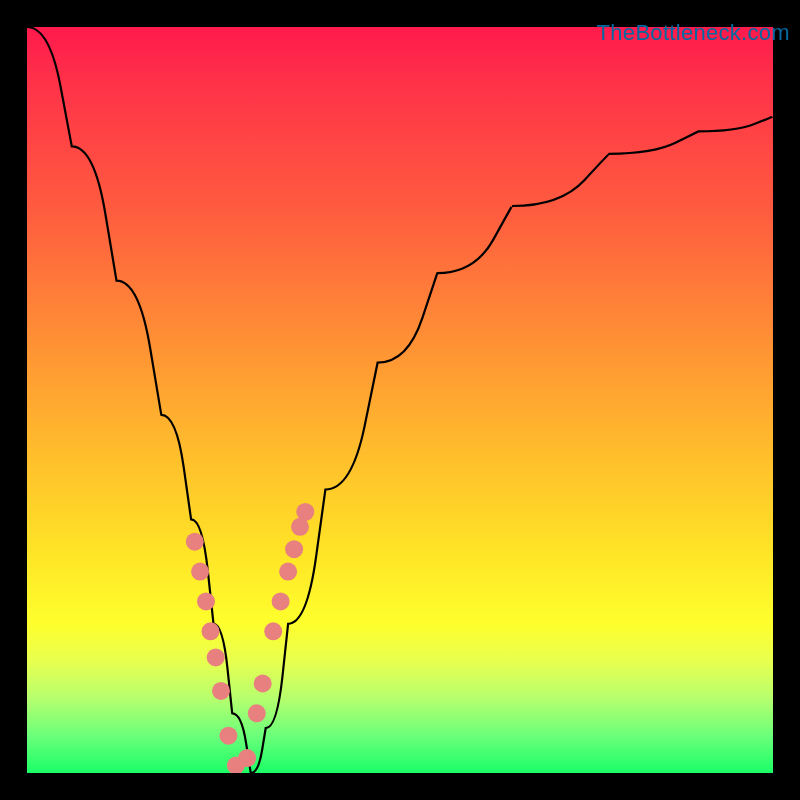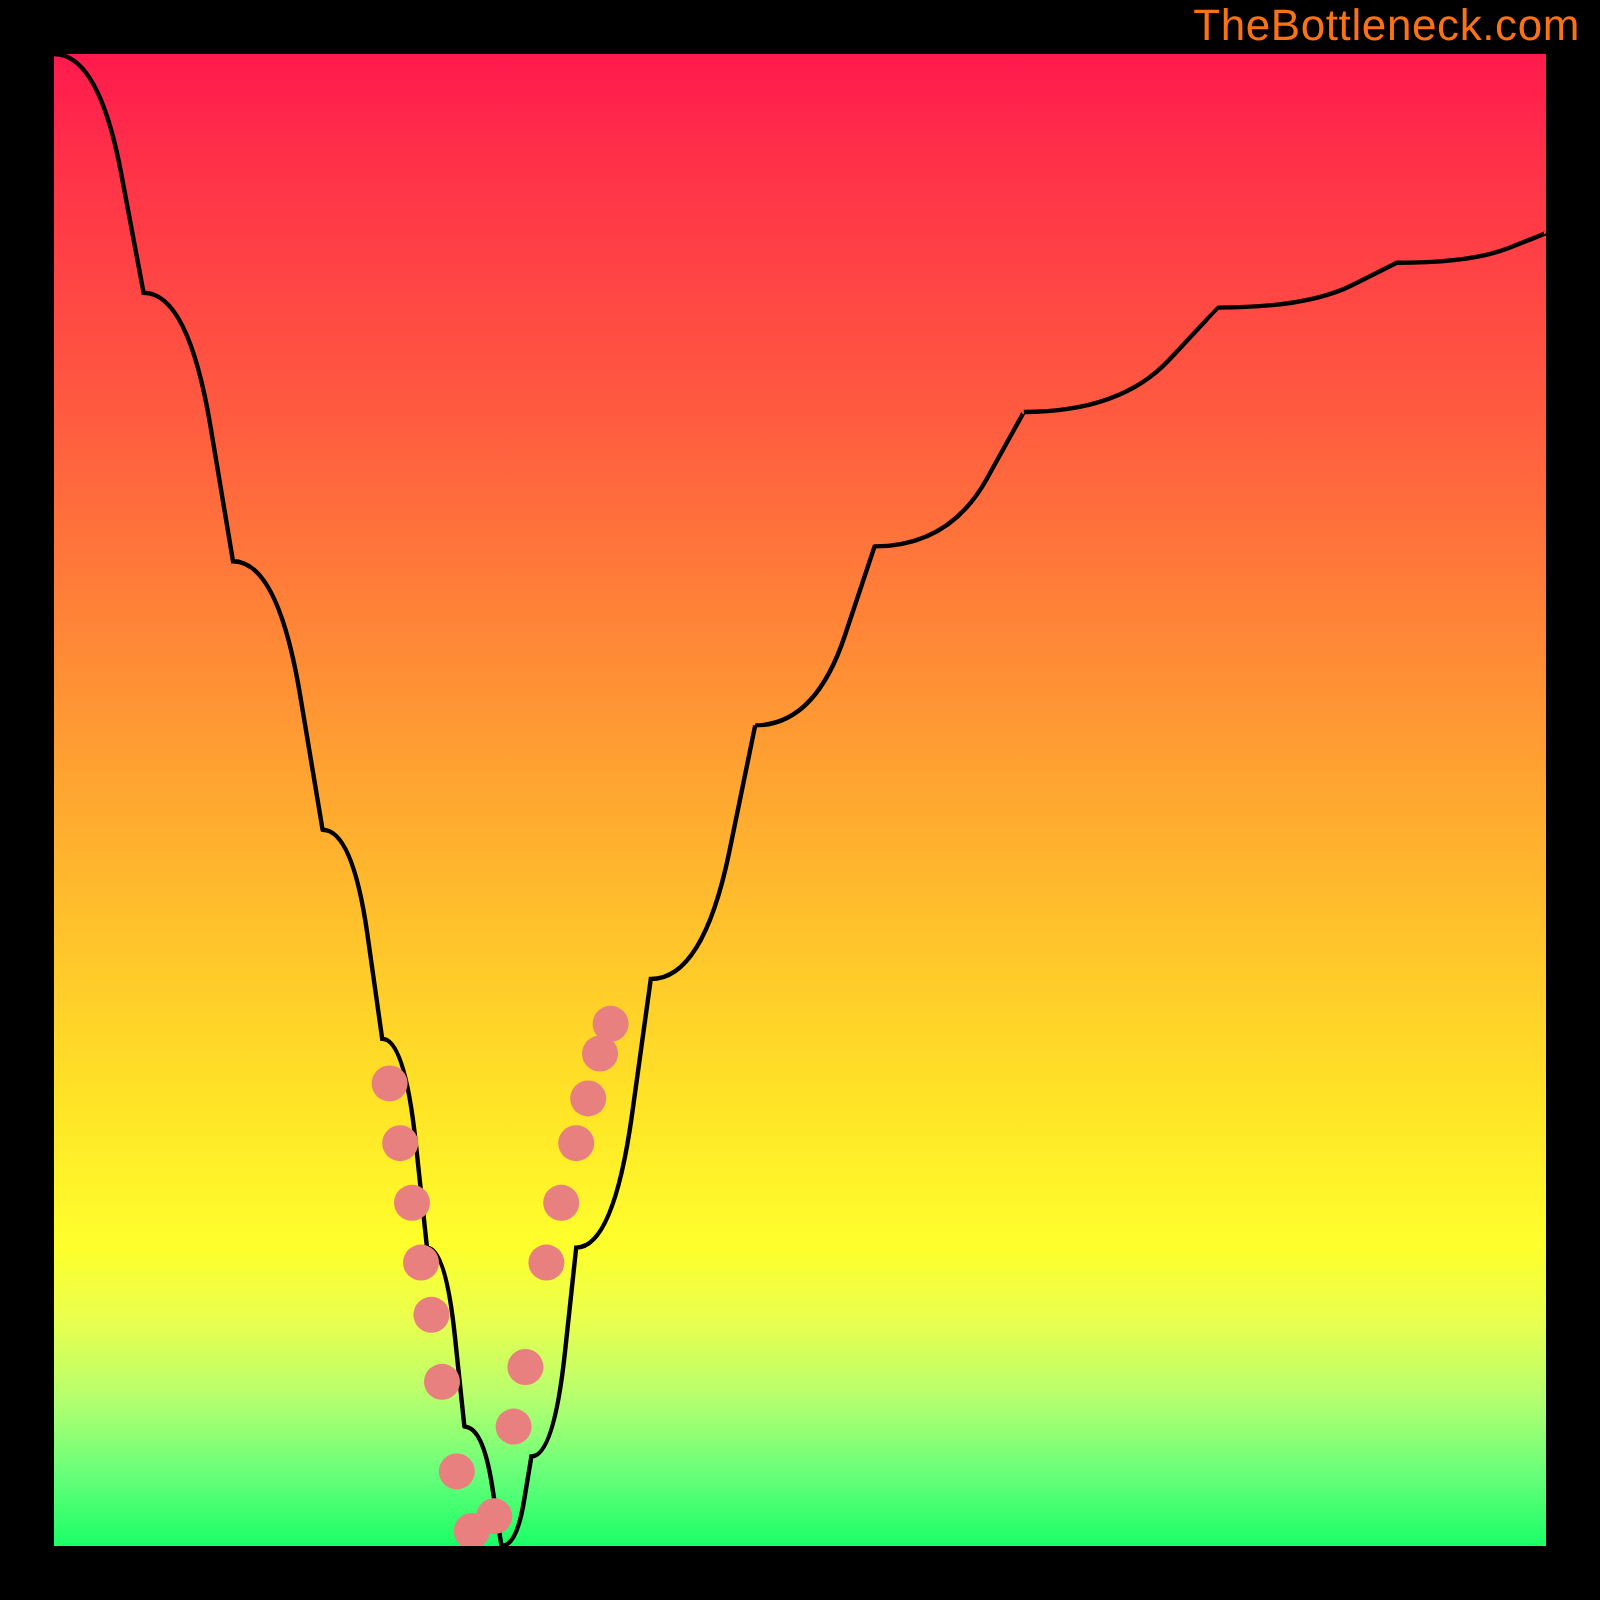--- a/index.html
+++ b/index.html
@@ -34,23 +34,23 @@
       #ffe326 70%,
       #feff2c 80%,
       #e8ff4f 85%,
       #b6ff6e 90%,
       #6bff7a 95%,
       #1aff66 100%
     );
   }
   .watermark {
     position: absolute;
-    top: 0;
+    top: 20px;
     right: 10px;
-    color: #f97316;
+    color: #0369a1;
     font-size: 22px;
     font-weight: 500;
     letter-spacing: 0.3px;
     user-select: none;
   }
   svg.curve {
     position: absolute;
     left: 0;
     top: 0;
     width: 746px;

